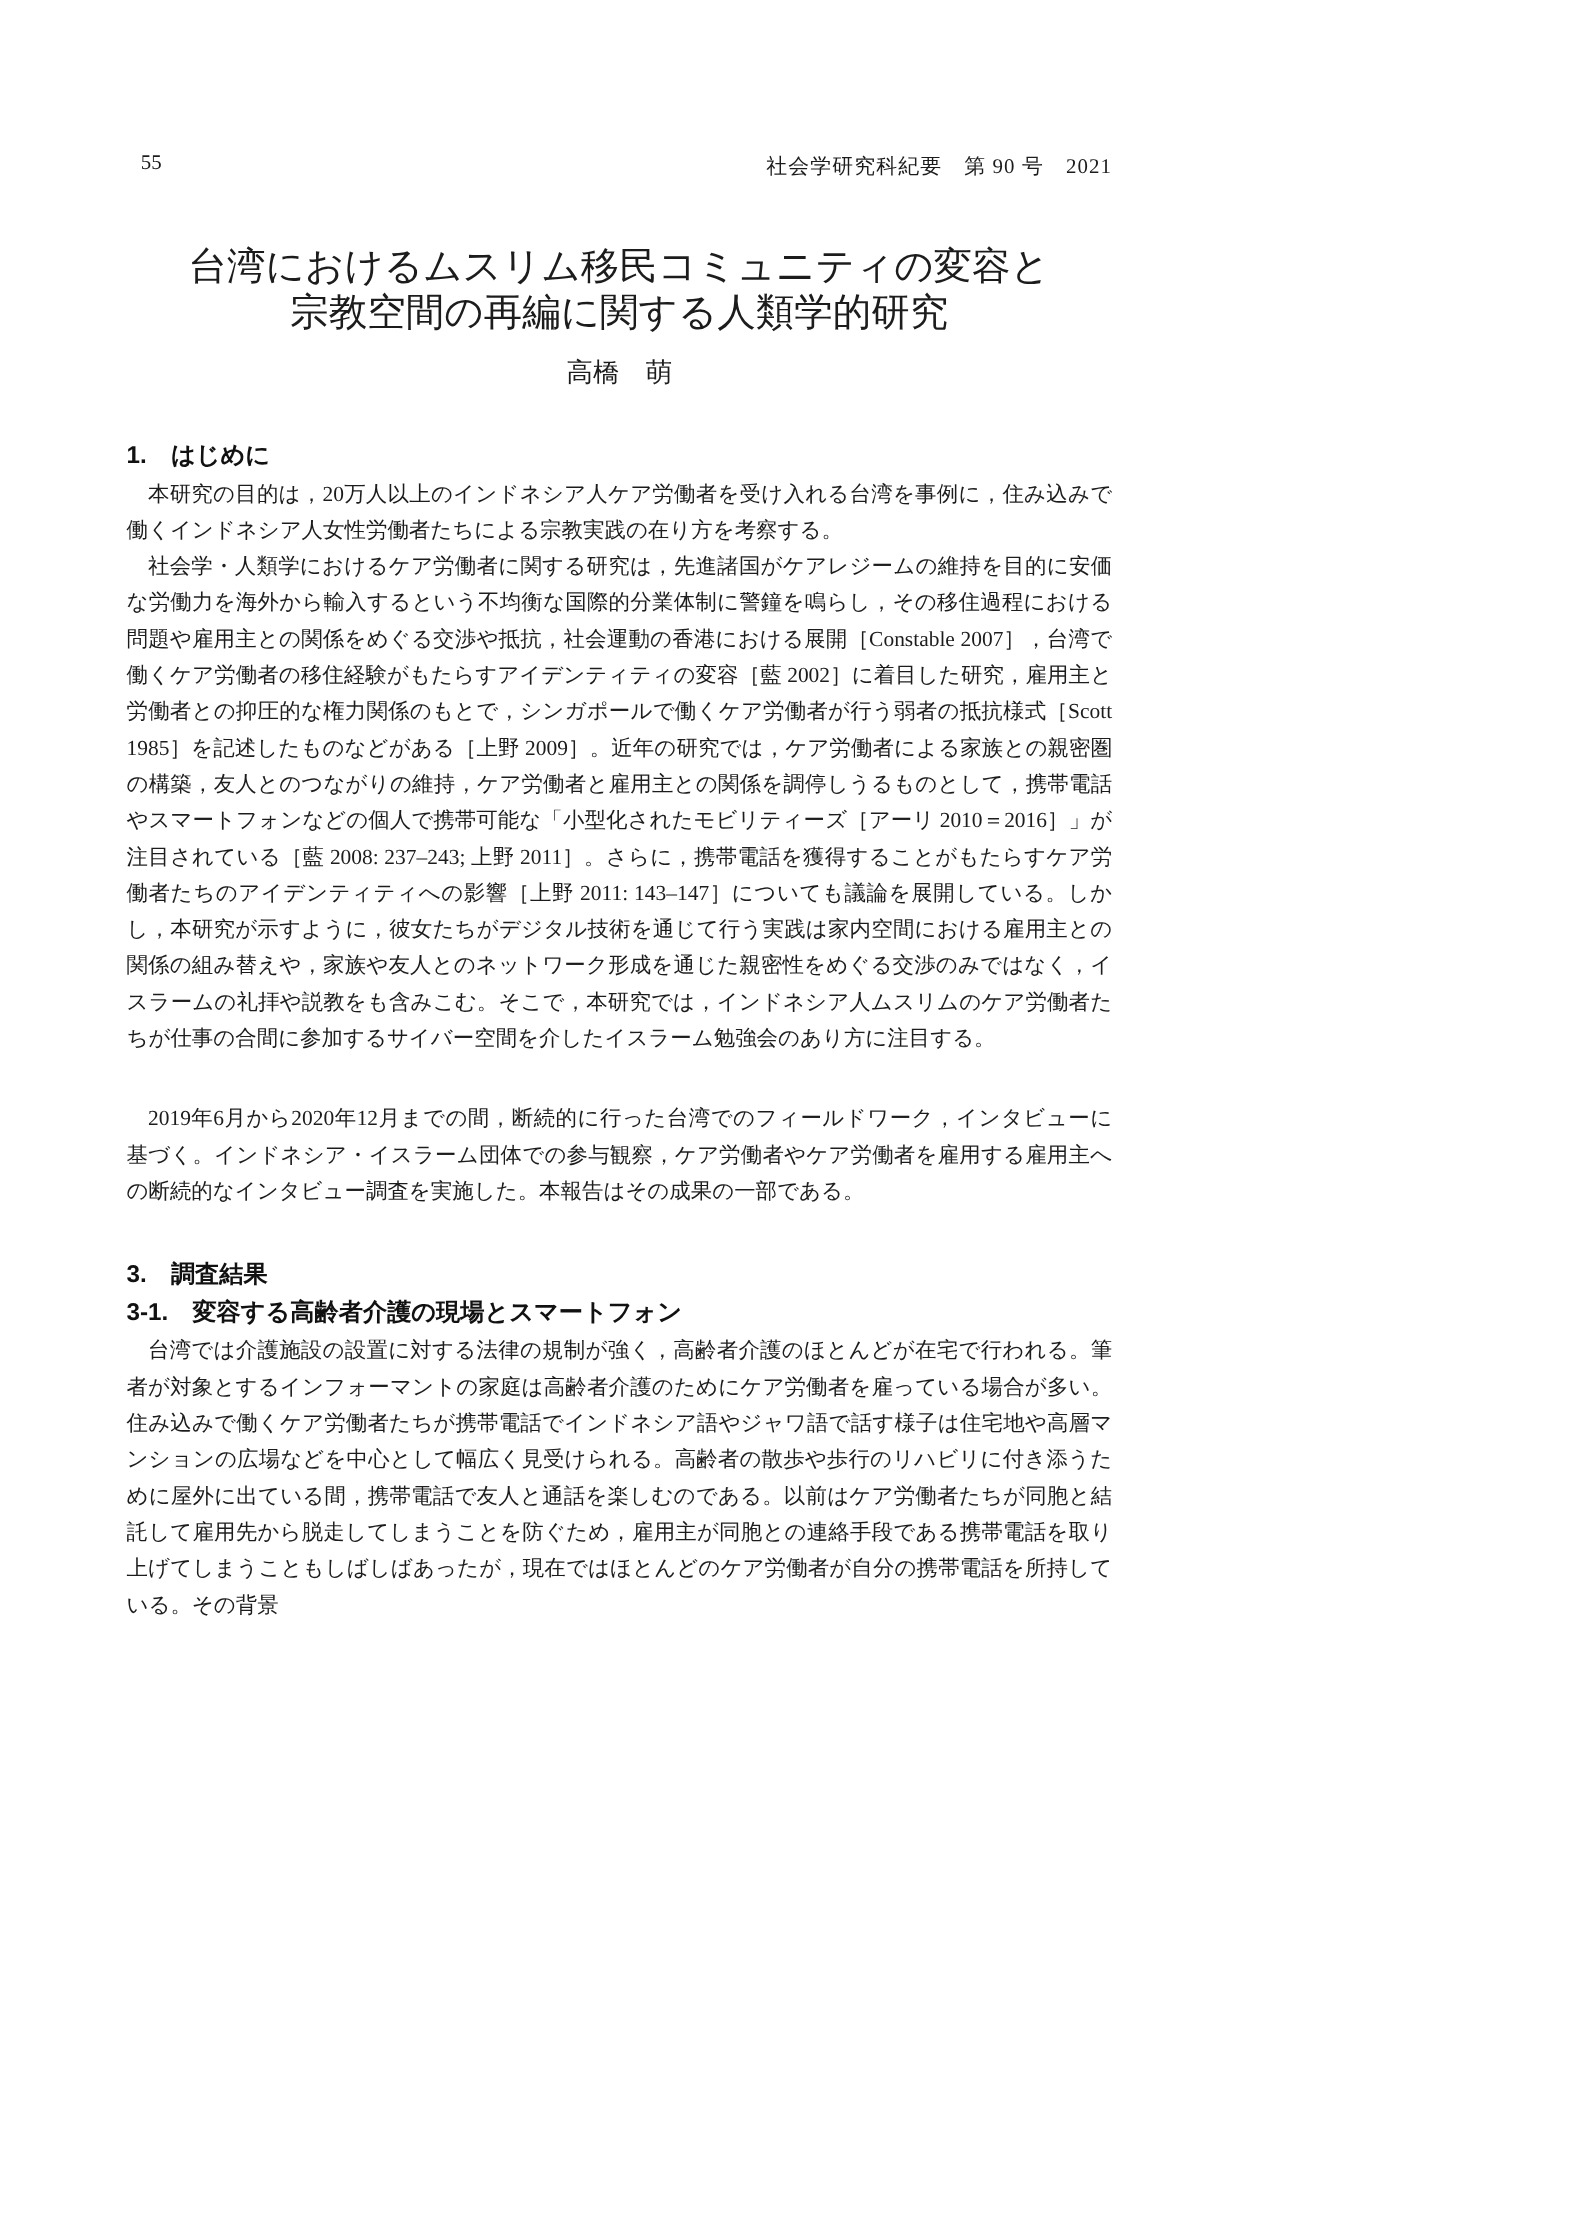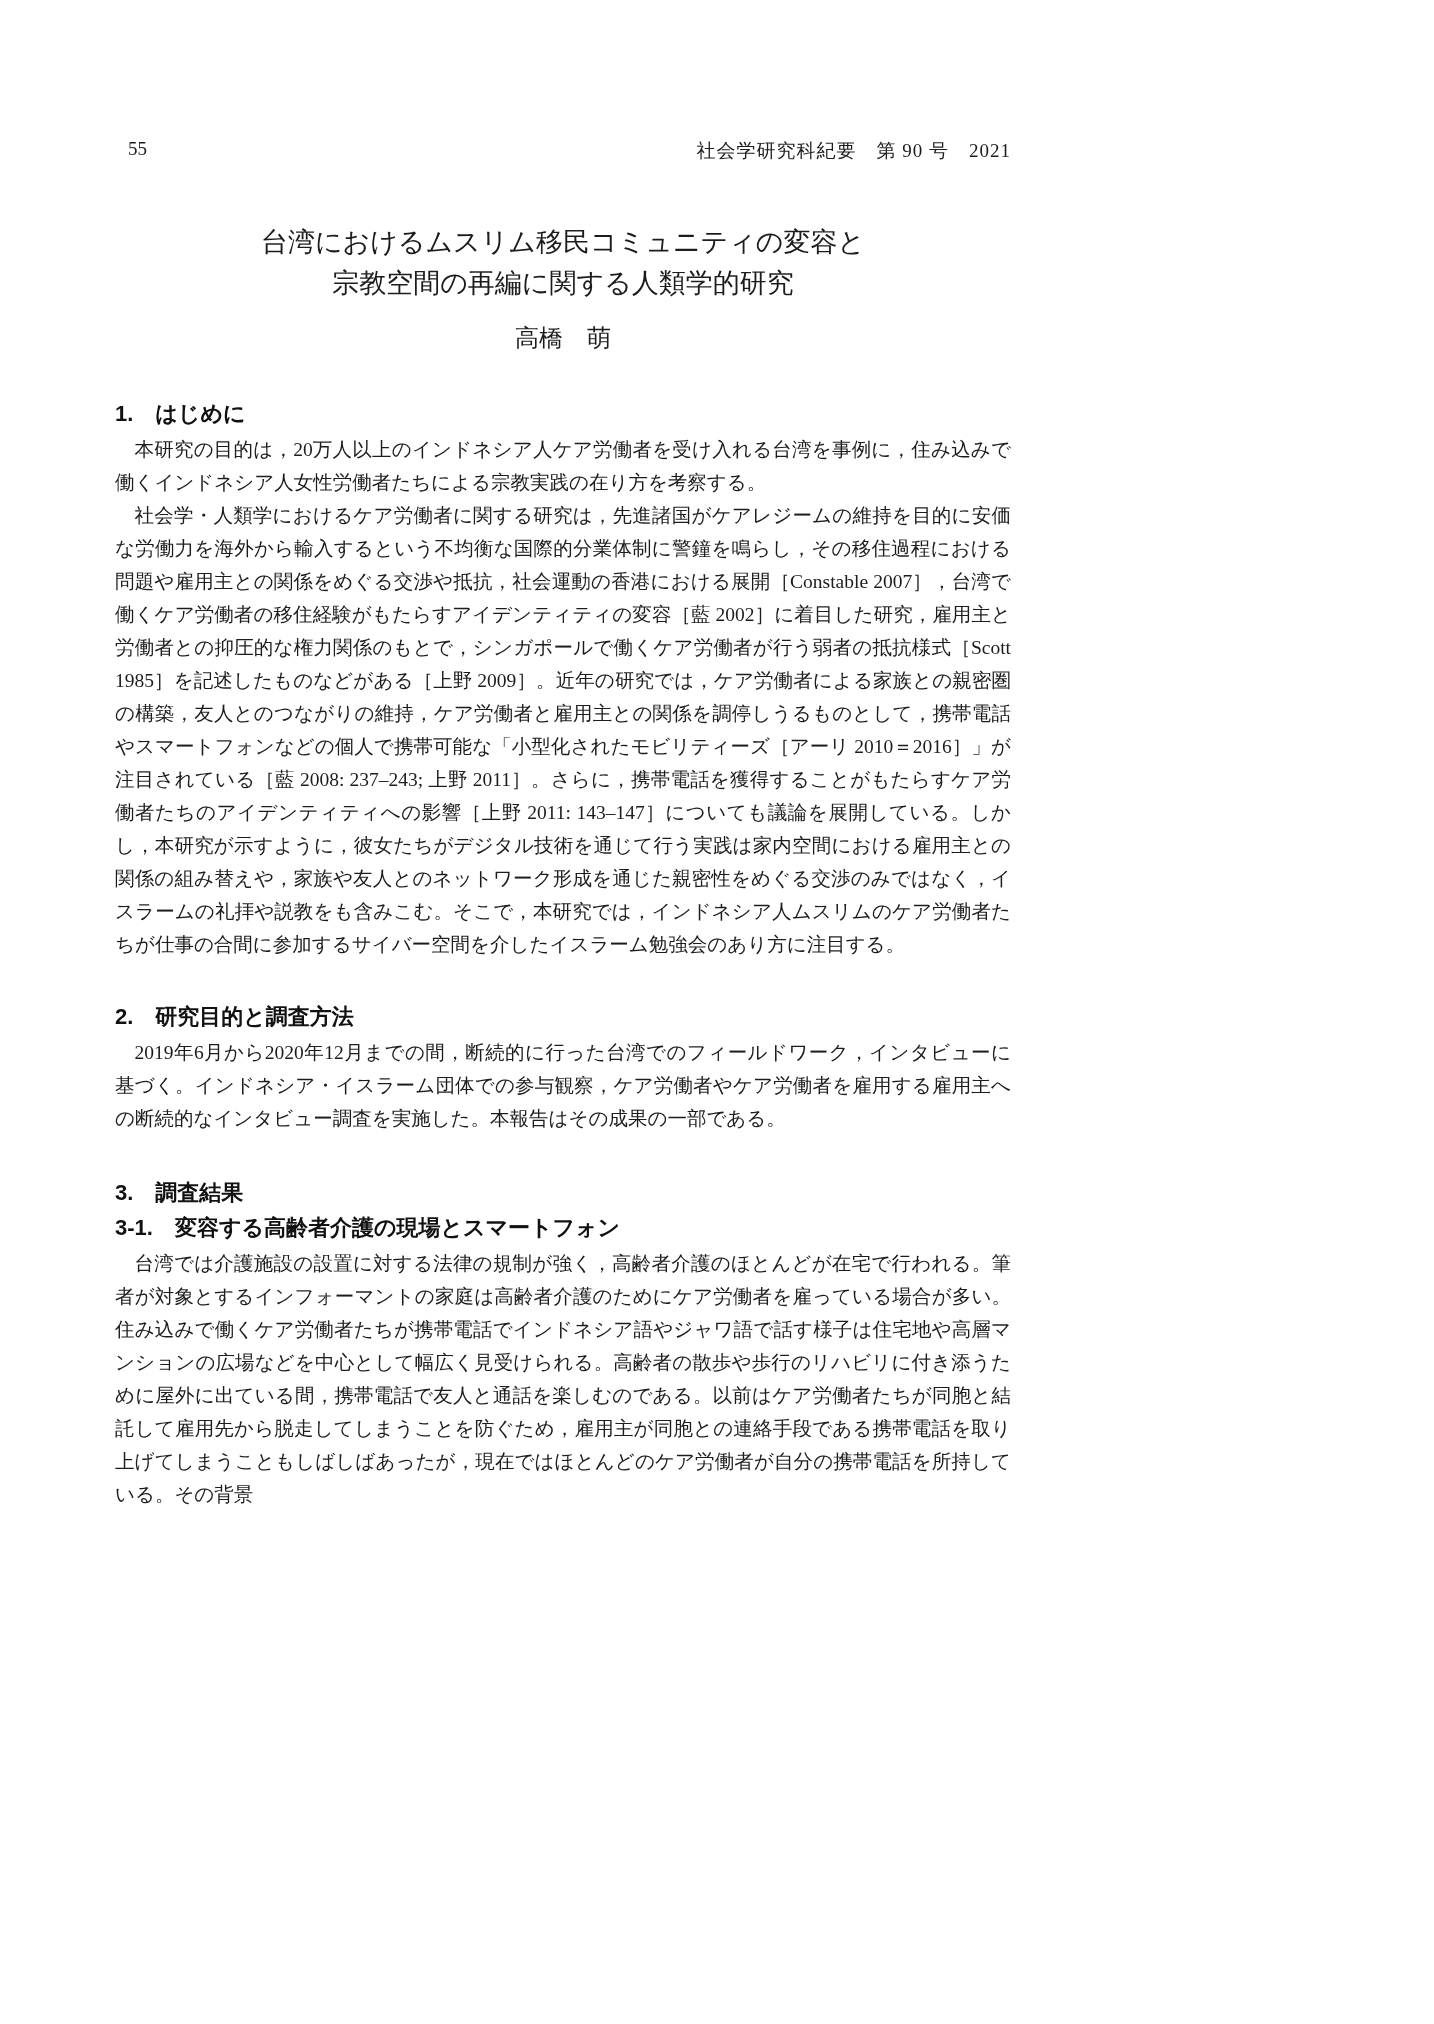--- a/index.html
+++ b/index.html
@@ -37,21 +37,21 @@
     left: 13px;
     top: 0;
   }
   .journal-header {
     text-align: right;
     letter-spacing: 1px;
   }
   .title {
     margin: 58px 0 0 0;
     text-align: center;
-    font-size: 27px;
+    font-size: 35px;
     font-weight: normal;
     line-height: 41px;
   }
   .title-line {
     display: block;
   }
   .author {
     margin-top: 18px;
     text-align: center;
     font-size: 24px;
@@ -100,21 +100,20 @@
 
     <div class="author">高橋　萌</div>
 
     <div class="section section-1">
       <h2 class="section-heading">1.　はじめに</h2>
       <p class="para">本研究の目的は，20万人以上のインドネシア人ケア労働者を受け入れる台湾を事例に，住み込みで働くインドネシア人女性労働者たちによる宗教実践の在り方を考察する。</p>
       <p class="para">社会学・人類学におけるケア労働者に関する研究は，先進諸国がケアレジームの維持を目的に安価な労働力を海外から輸入するという不均衡な国際的分業体制に警鐘を鳴らし，その移住過程における問題や雇用主との関係をめぐる交渉や抵抗，社会運動の香港における展開［Constable 2007］，台湾で働くケア労働者の移住経験がもたらすアイデンティティの変容［藍 2002］に着目した研究，雇用主と労働者との抑圧的な権力関係のもとで，シンガポールで働くケア労働者が行う弱者の抵抗様式［Scott 1985］を記述したものなどがある［上野 2009］。近年の研究では，ケア労働者による家族との親密圏の構築，友人とのつながりの維持，ケア労働者と雇用主との関係を調停しうるものとして，携帯電話やスマートフォンなどの個人で携帯可能な「小型化されたモビリティーズ［アーリ 2010＝2016］」が注目されている［藍 2008: 237–243; 上野 2011］。さらに，携帯電話を獲得することがもたらすケア労働者たちのアイデンティティへの影響［上野 2011: 143–147］についても議論を展開している。しかし，本研究が示すように，彼女たちがデジタル技術を通じて行う実践は家内空間における雇用主との関係の組み替えや，家族や友人とのネットワーク形成を通じた親密性をめぐる交渉のみではなく，イスラームの礼拝や説教をも含みこむ。そこで，本研究では，インドネシア人ムスリムのケア労働者たちが仕事の合間に参加するサイバー空間を介したイスラーム勉強会のあり方に注目する。</p>
     </div>
 
     <div class="section section-2">
-      <h2 class="section-heading">2.　研究目的と調査方法</h2>
       <p class="para">2019年6月から2020年12月までの間，断続的に行った台湾でのフィールドワーク，インタビューに基づく。インドネシア・イスラーム団体での参与観察，ケア労働者やケア労働者を雇用する雇用主への断続的なインタビュー調査を実施した。本報告はその成果の一部である。</p>
     </div>
 
     <div class="section section-3">
       <h2 class="section-heading">3.　調査結果</h2>
       <h3 class="sub-heading">3-1.　変容する高齢者介護の現場とスマートフォン</h3>
       <p class="para">台湾では介護施設の設置に対する法律の規制が強く，高齢者介護のほとんどが在宅で行われる。筆者が対象とするインフォーマントの家庭は高齢者介護のためにケア労働者を雇っている場合が多い。住み込みで働くケア労働者たちが携帯電話でインドネシア語やジャワ語で話す様子は住宅地や高層マンションの広場などを中心として幅広く見受けられる。高齢者の散歩や歩行のリハビリに付き添うために屋外に出ている間，携帯電話で友人と通話を楽しむのである。以前はケア労働者たちが同胞と結託して雇用先から脱走してしまうことを防ぐため，雇用主が同胞との連絡手段である携帯電話を取り上げてしまうこともしばしばあったが，現在ではほとんどのケア労働者が自分の携帯電話を所持している。その背景</p>
     </div>
 
   </div>

